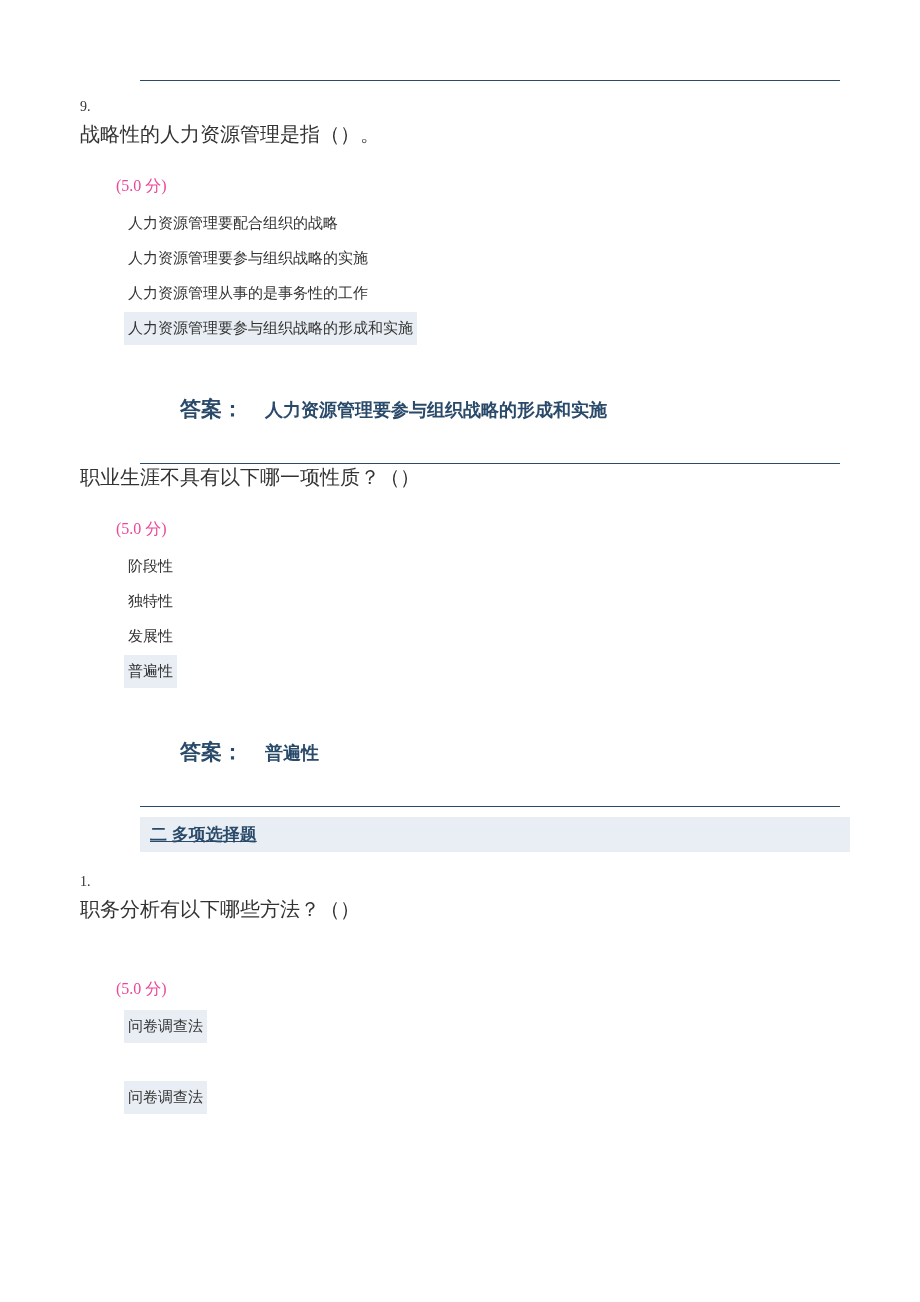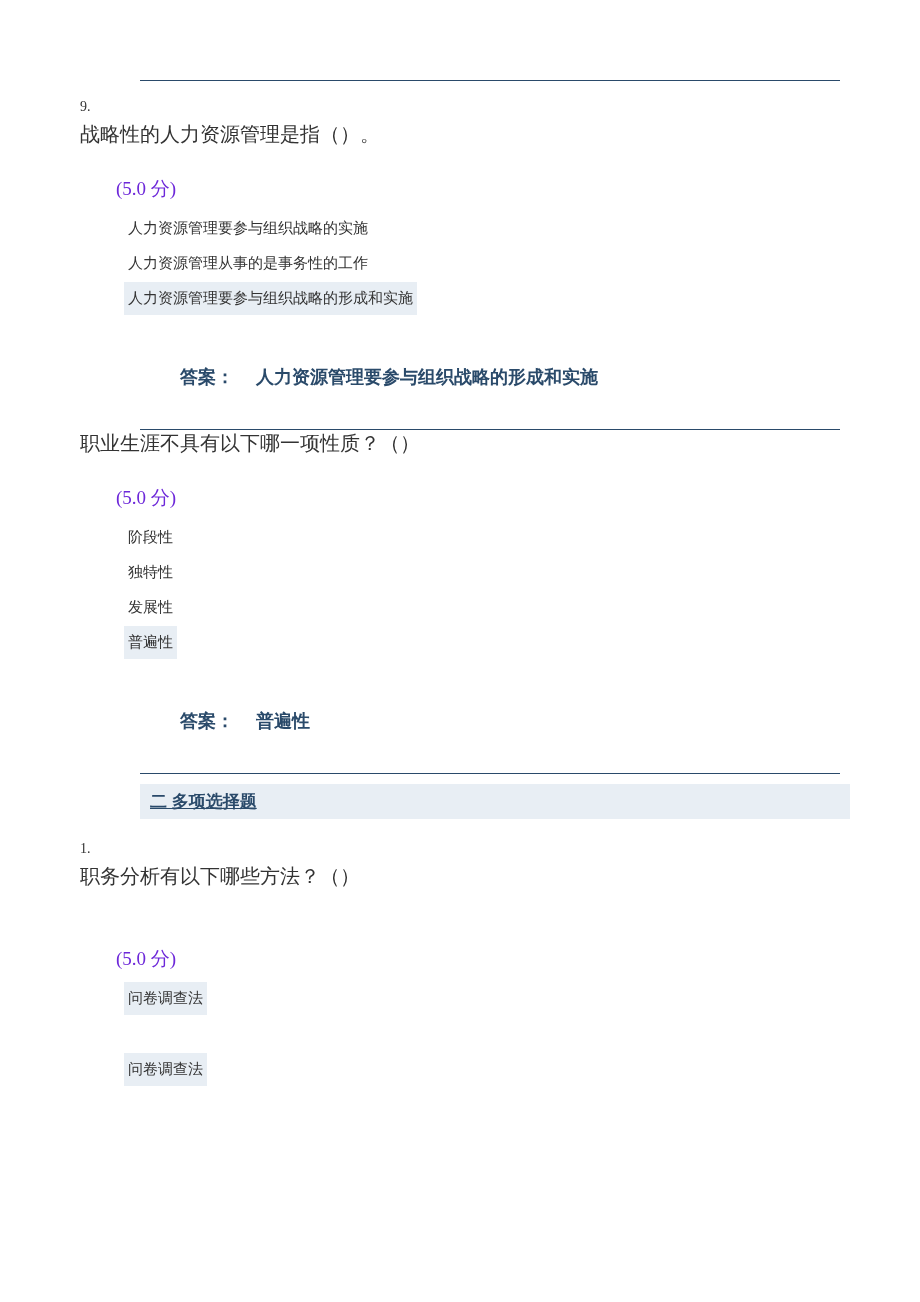--- a/index.html
+++ b/index.html
@@ -25,22 +25,22 @@
     color: #333;
     margin-top: 18px;
     margin-bottom: 6px;
   }
   .stem {
     font-size: 20px;
     color: #333;
     margin-bottom: 28px;
   }
   .points {
-    font-size: 19px;
-    color: #6d28d9;
+    font-size: 16px;
+    color: #ec4899;
     margin-left: 36px;
     margin-bottom: 10px;
   }
   .option {
     font-size: 15px;
     color: #333;
     margin-left: 44px;
     padding: 3px 4px 3px 4px;
     line-height: 1.8;
     display: inline-block;
@@ -50,21 +50,21 @@
   }
   .option.highlight {
     background: #e8eef4;
   }
   .answer-block {
     margin-top: 50px;
     margin-bottom: 40px;
     margin-left: 100px;
   }
   .answer-label {
-    font-size: 18px;
+    font-size: 21px;
     font-weight: bold;
     color: #2a4a6a;
     font-family: "SimHei", "黑体", sans-serif;
     display: inline-block;
     margin-right: 18px;
   }
   .answer-text {
     font-size: 18px;
     font-weight: bold;
     color: #2a4a6a;
@@ -92,20 +92,21 @@
 <body>
 
 <div class="page">
 
   <hr class="divider">
 
   <div class="qnum">9.</div>
   <div class="stem">战略性的人力资源管理是指（）。</div>
 
   <div class="points">(5.0  分)</div>
+  <div class="option-row"><span class="option">人力资源管理要配合组织的战略</span></div>
   <div class="option-row"><span class="option">人力资源管理要参与组织战略的实施</span></div>
   <div class="option-row"><span class="option">人力资源管理从事的是事务性的工作</span></div>
   <div class="option-row"><span class="option highlight">人力资源管理要参与组织战略的形成和实施</span></div>
 
   <div class="answer-block">
     <span class="answer-label">答案：</span>
     <span class="answer-text">人力资源管理要参与组织战略的形成和实施</span>
   </div>
 
   <hr class="divider">

